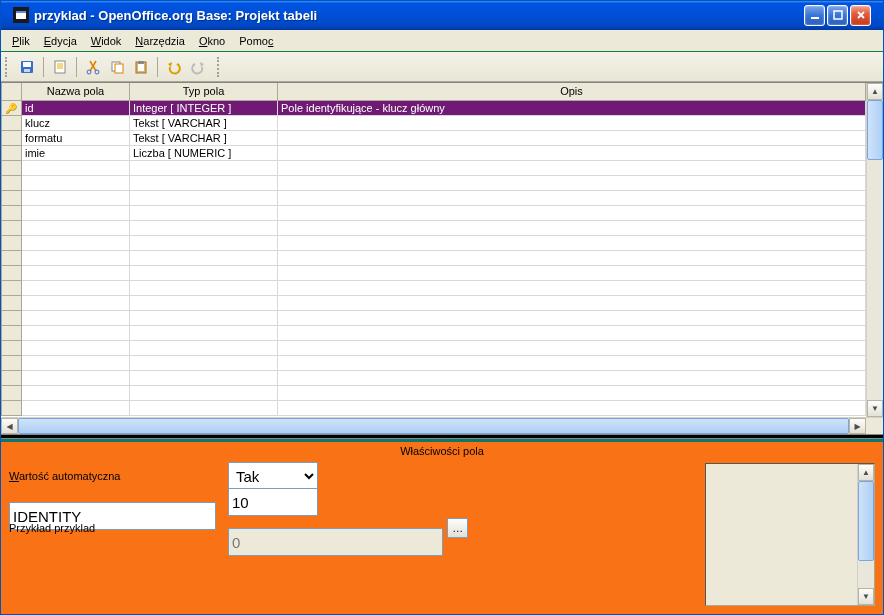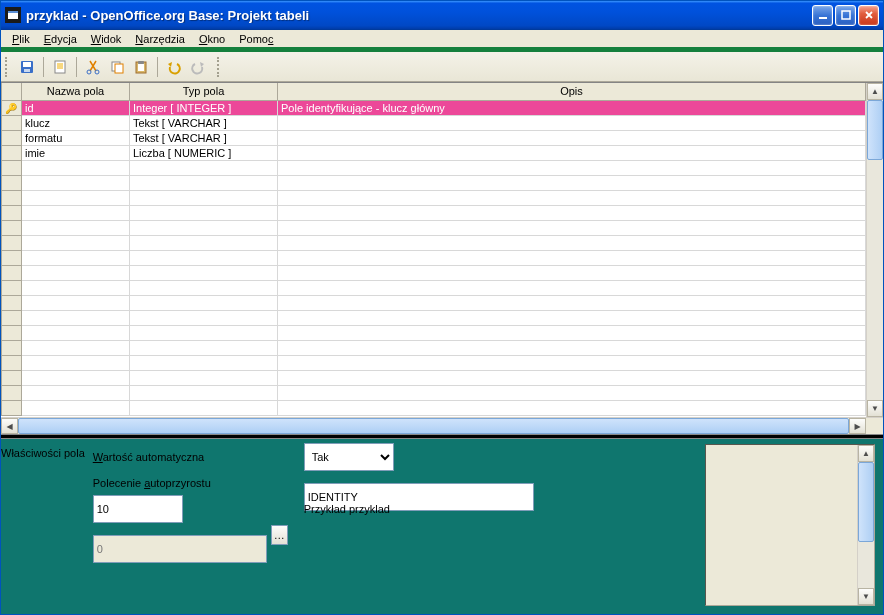--- a/index.html
+++ b/index.html
@@ -18,21 +18,21 @@
     border: 1px solid #0053bd;
     display: flex;
     flex-direction: column;
   }
   .titlebar {
     height: 29px;
     background: linear-gradient(to bottom, #3a95ff 0%, #0053e1 8%, #0051db 40%, #0048c5 88%, #003ca8 100%);
     display: flex;
     align-items: center;
     color: #fff;
-    padding: 0 4px;
+    padding: 0 12px;
     border-bottom: 1px solid #003a9c;
   }
   .titlebar-icon {
     width: 16px; height: 16px;
     background: #1a1a1a;
     margin-right: 5px;
     display: inline-flex;
     align-items: center;
     justify-content: center;
   }
@@ -63,21 +63,21 @@
   }
   .win-btn.close {
     background: linear-gradient(to bottom, #f5a18c 0%, #e15d3f 40%, #c8371a 100%);
   }
   .menubar {
     height: 22px;
     background: #ece9d8;
     display: flex;
     align-items: center;
     padding: 0 4px;
-    border-bottom: 5px solid #15803d;
+    border-bottom: 1px solid #15803d;
   }
   .menu-item {
     padding: 3px 7px;
     cursor: default;
   }
   .menu-item u { text-decoration: underline; }
   .toolbar {
     height: 30px;
     background: linear-gradient(to bottom, #f4f2e8 0%, #e9e6d6 100%);
     display: flex;
@@ -145,21 +145,21 @@
     height: 15px;
     font-size: 11px;
     overflow: hidden;
     white-space: nowrap;
   }
   .grid td.rowhead {
     background: #ece9d8;
     border: 1px solid #aca899;
     text-align: center;
   }
-  .grid tr.selected td { background: #ec4899; color: #fff; }
+  .grid tr.selected td { background: #701a75; color: #fff; }
   .grid tr.selected td.rowhead { background: #ece9d8; color: #000; }
   .key-icon { color: #caa200; font-size: 10px; }
   .vscroll {
     width: 17px;
     background: #e9e7dc;
     border-left: 1px solid #d4d0c8;
     display: flex;
     flex-direction: column;
   }
   .scroll-btn {
@@ -195,54 +195,54 @@
     border-radius: 2px;
   }
   .hscroll .corner { width: 17px; background: #ece9d8; }
   .divider {
     height: 5px;
     background: #000;
     border-top: 1px solid #888;
     border-bottom: 1px solid #888;
   }
   .props-panel {
-    background: #0f766e;
-    border-top: 5px solid #0f766e;
+    background: #f97316;
+    border-top: 3px solid #0f766e;
     flex: 0 0 175px;
     display: flex;
-    flex-direction: row;
+    flex-direction: column;
   }
   .props-title {
     text-align: center;
     padding: 3px 0 6px 0;
     font-size: 11px;
   }
   .props-body {
     flex: 1;
     display: flex;
     padding: 0 8px 8px 8px;
     gap: 10px;
   }
   .props-form {
     flex: 1;
     display: grid;
     grid-template-columns: 195px 240px;
     grid-auto-rows: 26px;
     align-items: center;
-    gap: 0 16px;
+    gap: 0 24px;
   }
   .props-form label u { text-decoration: underline; }
   .props-form .field {
     display: flex;
     gap: 4px;
     align-items: center;
   }
   .props-form select, .props-form input {
     font-family: Tahoma, sans-serif;
-    font-size: 11px;
+    font-size: 15px;
     border: 1px solid #7f9db9;
     background: #fff;
     padding: 2px 3px;
     height: 28px;
   }
   .props-form select { width: 90px; }
   .props-form input.wide { width: 230px; margin-top: 28px; }
   .props-form input.narrow { width: 90px; }
   .props-form input.readonly { background: #ece9d8; color: #777; }
   .dots-btn {
@@ -519,21 +519,20 @@
     <div class="props-title">Właściwości pola</div>
     <div class="props-body">
       <div class="props-form">
         <label><u>W</u>artość automatyczna</label>
         <div class="field">
           <select>
             <option>Tak</option>
           </select>
         </div>
 
-        <label>Polecenie <u>a</u>utoprzyrostu</label>
         <div class="field">
           <input class="wide" value="IDENTITY" style="">
         </div>
 
         <div class="field">
           <input class="narrow" value="10" style="">
         </div>
 
         <label>Przykład przyklad</label>
         <div class="field">

